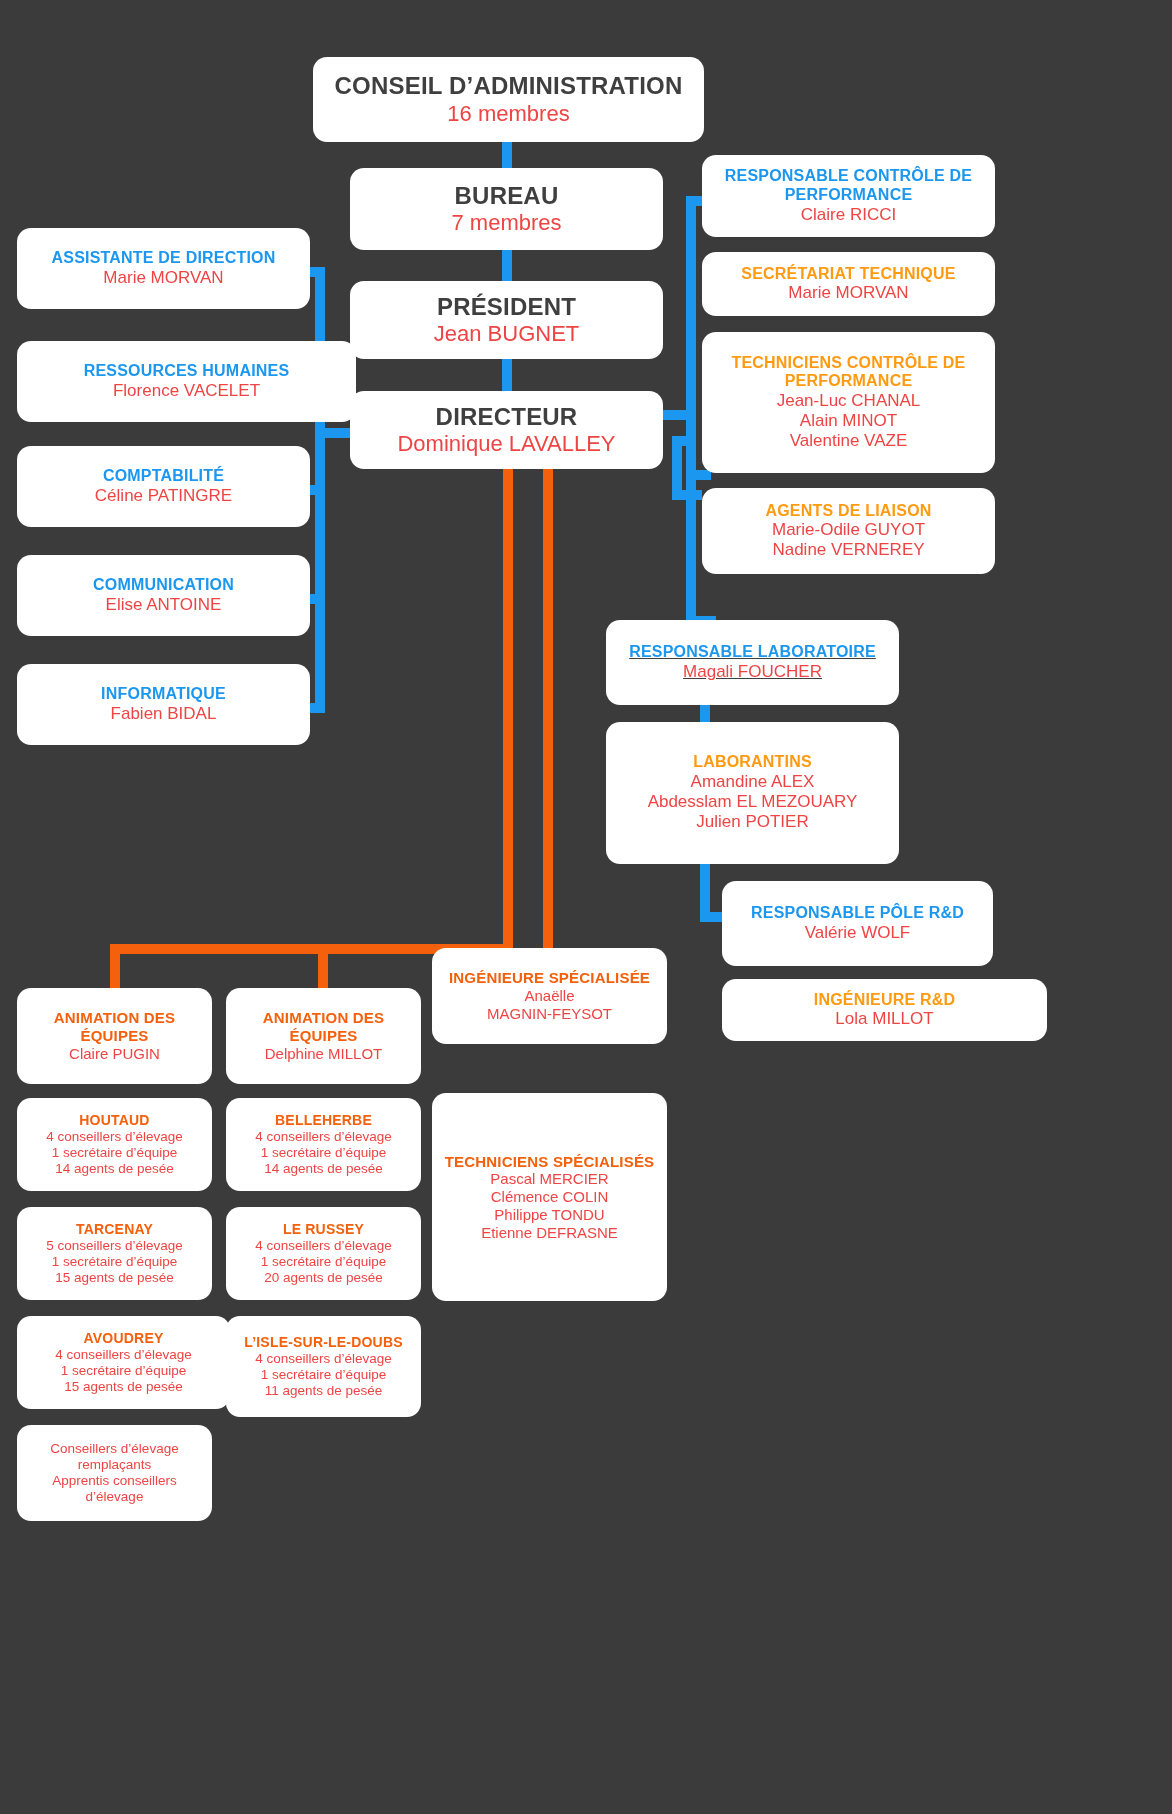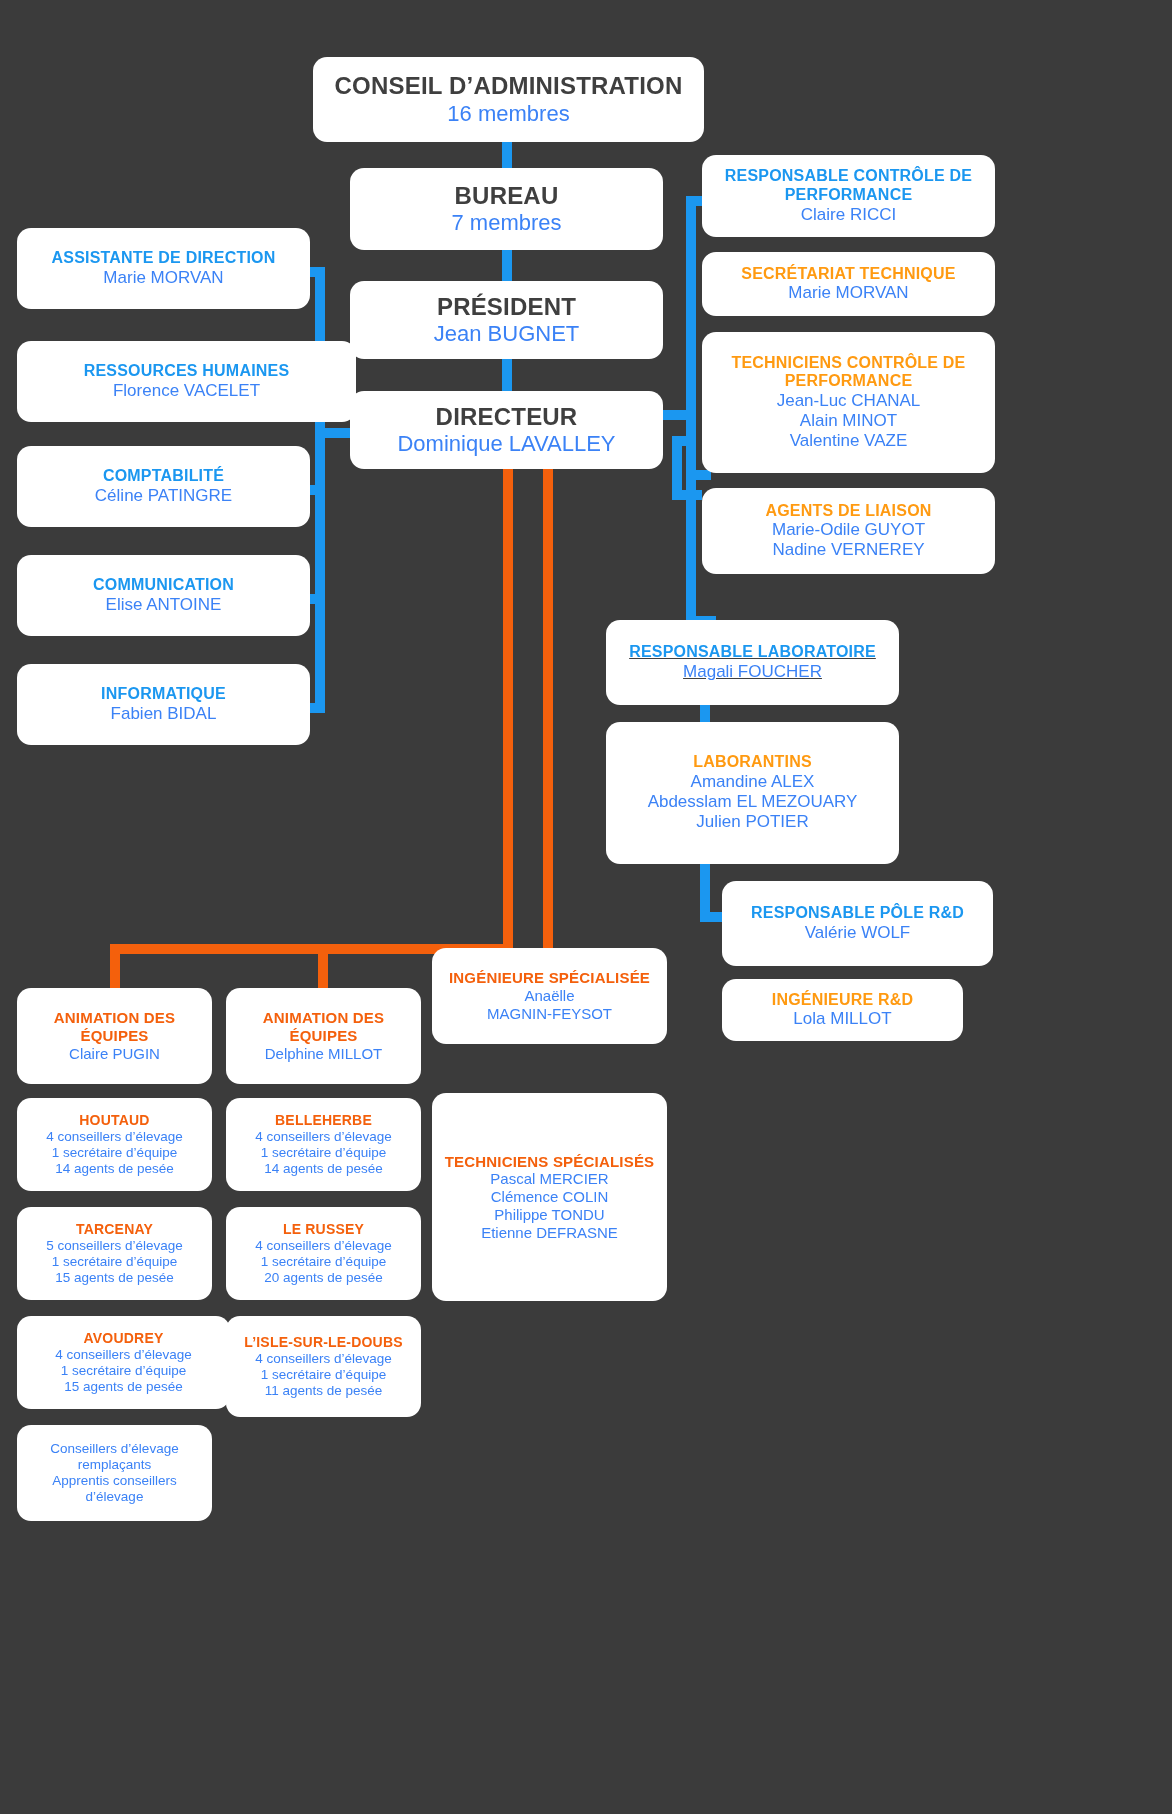--- a/index.html
+++ b/index.html
@@ -37,21 +37,21 @@
     justify-content: center;
     text-align: center;
     color: #3f3f3f;
     padding: 4px 8px;
     line-height: 1.18;
   }
   .box .title {
     font-weight: bold;
     letter-spacing: .2px;
   }
-  .box .sub { color: #3b82f6; }
+  .box .sub { color: #ef4444; }
 
   
   .t-blue   .title { color: #1b97f0; }
   .t-orange .title { color: #f4600c; }
   .t-amber  .title { color: #ff9a11; }
   .t-dark   .title { color: #3f3f3f; }
 
   
   .lg .title { font-size: 24px; }
   .lg .sub   { font-size: 22px; }
@@ -185,21 +185,21 @@
     <div class="sub">Amandine ALEX</div>
     <div class="sub">Abdesslam EL MEZOUARY</div>
     <div class="sub">Julien POTIER</div>
   </div>
 
   <div class="box md t-blue" style="left:722px; top:881px; width:271px; height:85px;">
     <div class="title">RESPONSABLE PÔLE R&amp;D</div>
     <div class="sub">Valérie WOLF</div>
   </div>
 
-  <div class="box md t-amber" style="left:722px; top:979px; width:241px; height:62px;">
+  <div class="box md t-amber" style="left:722px; top:979px; width:325px; height:62px;">
     <div class="title">INGÉNIEURE R&amp;D</div>
     <div class="sub">Lola MILLOT</div>
   </div>
 
   <div class="box sm t-orange" style="left:17px; top:988px; width:195px; height:96px;">
     <div class="title">ANIMATION DES ÉQUIPES</div>
     <div class="sub">Claire PUGIN</div>
   </div>
 
   <div class="box sm t-orange" style="left:226px; top:988px; width:195px; height:96px;">

